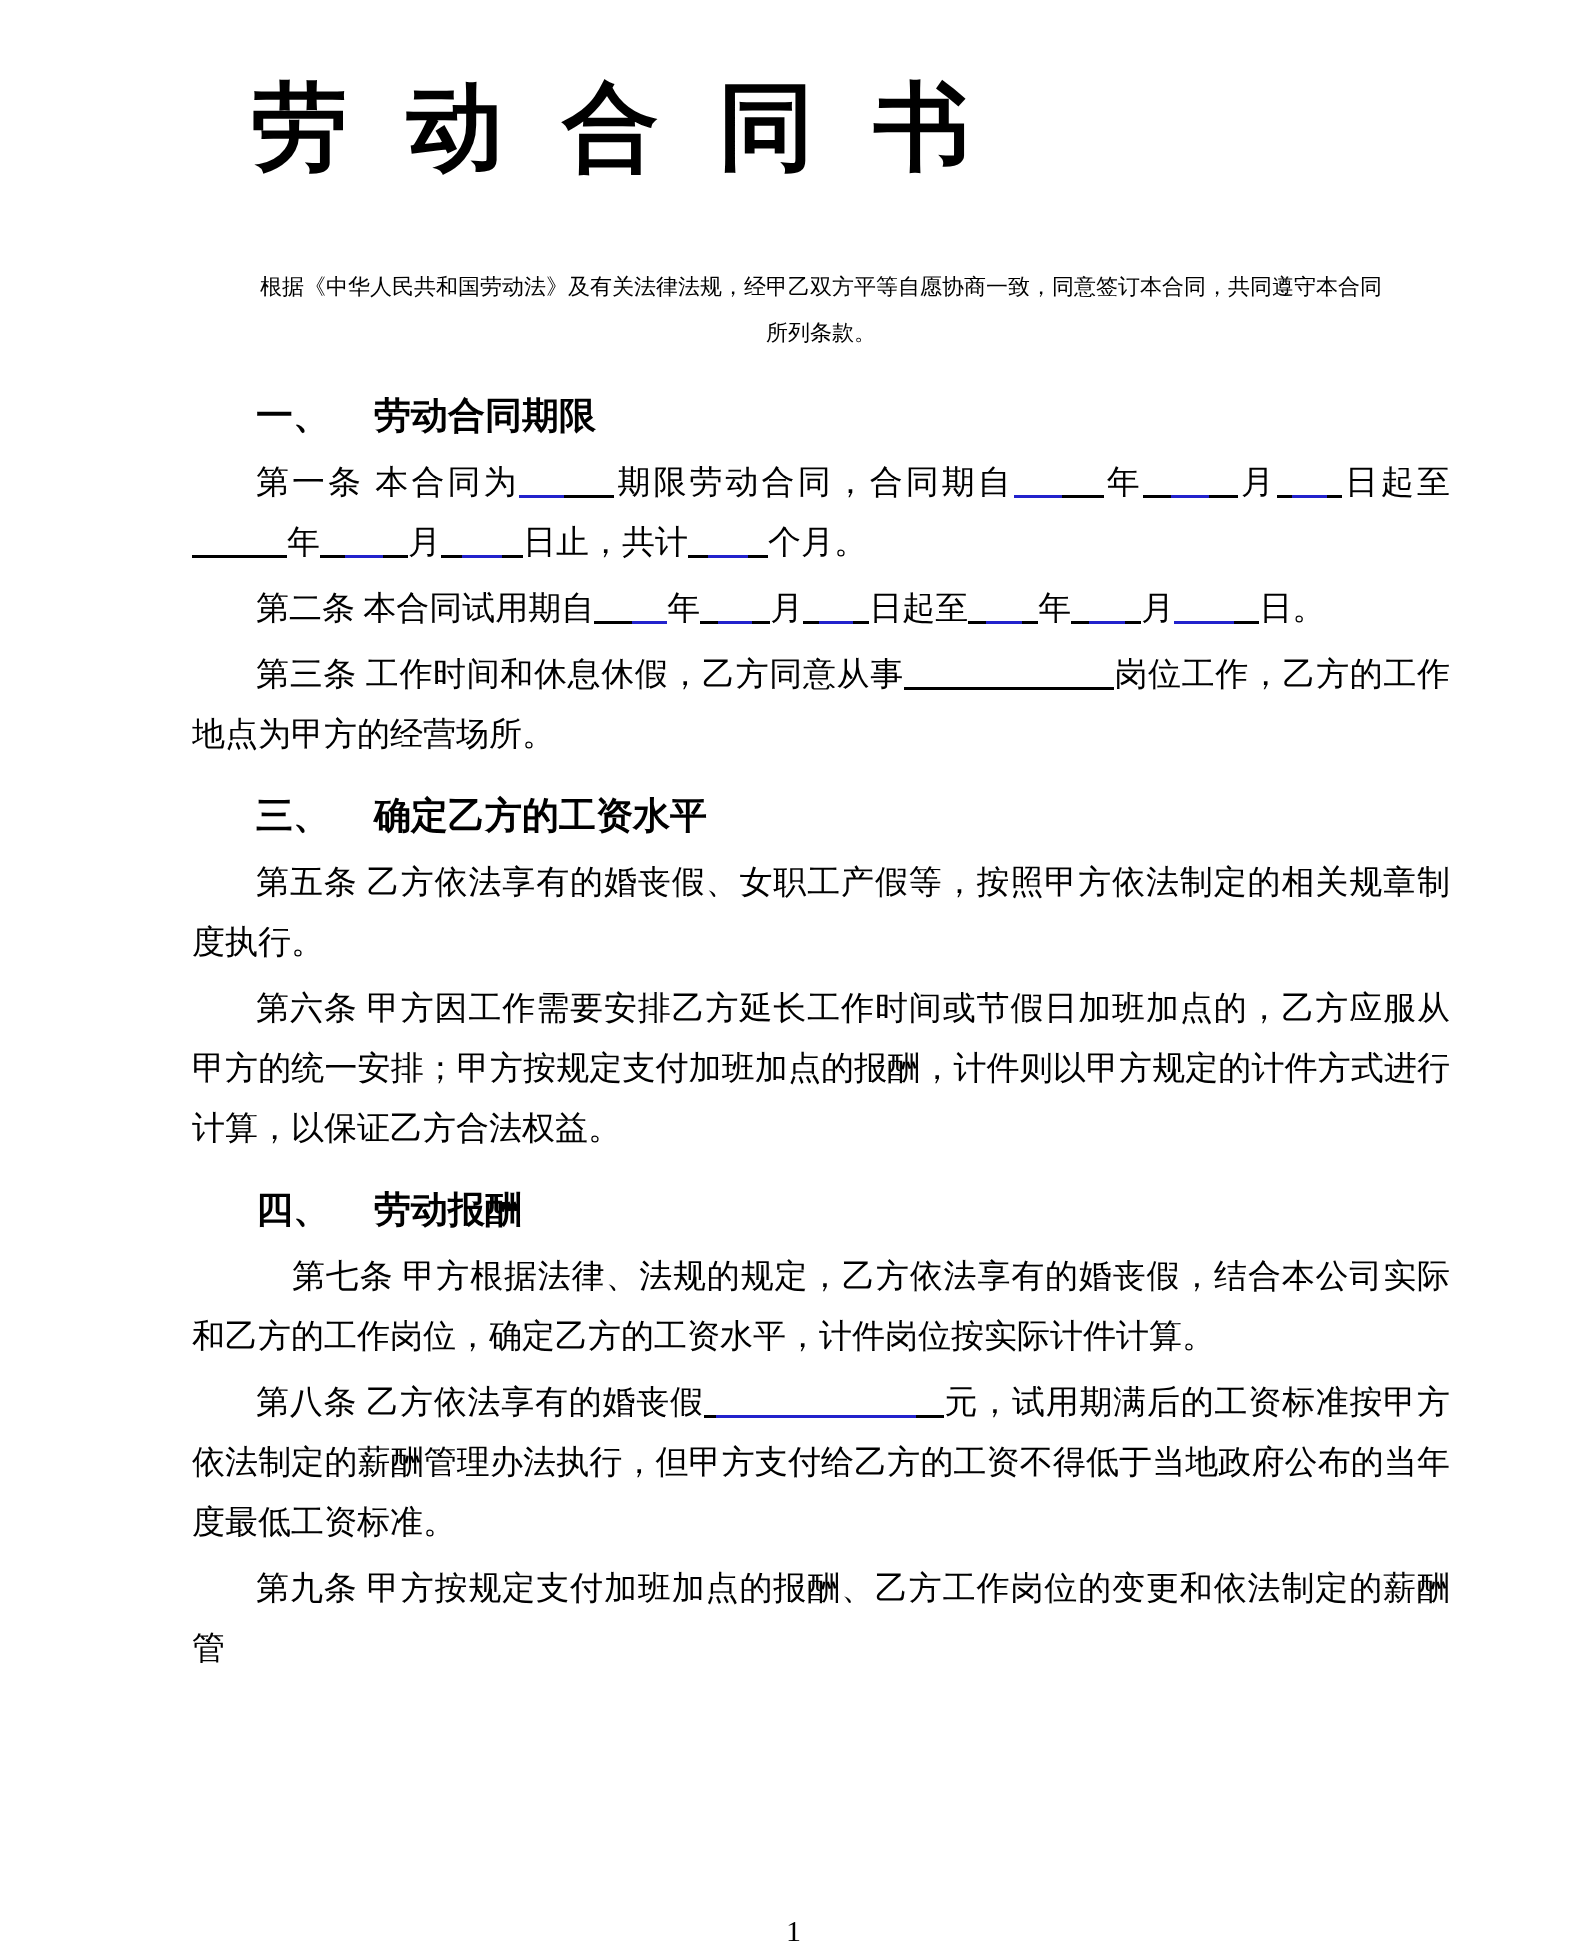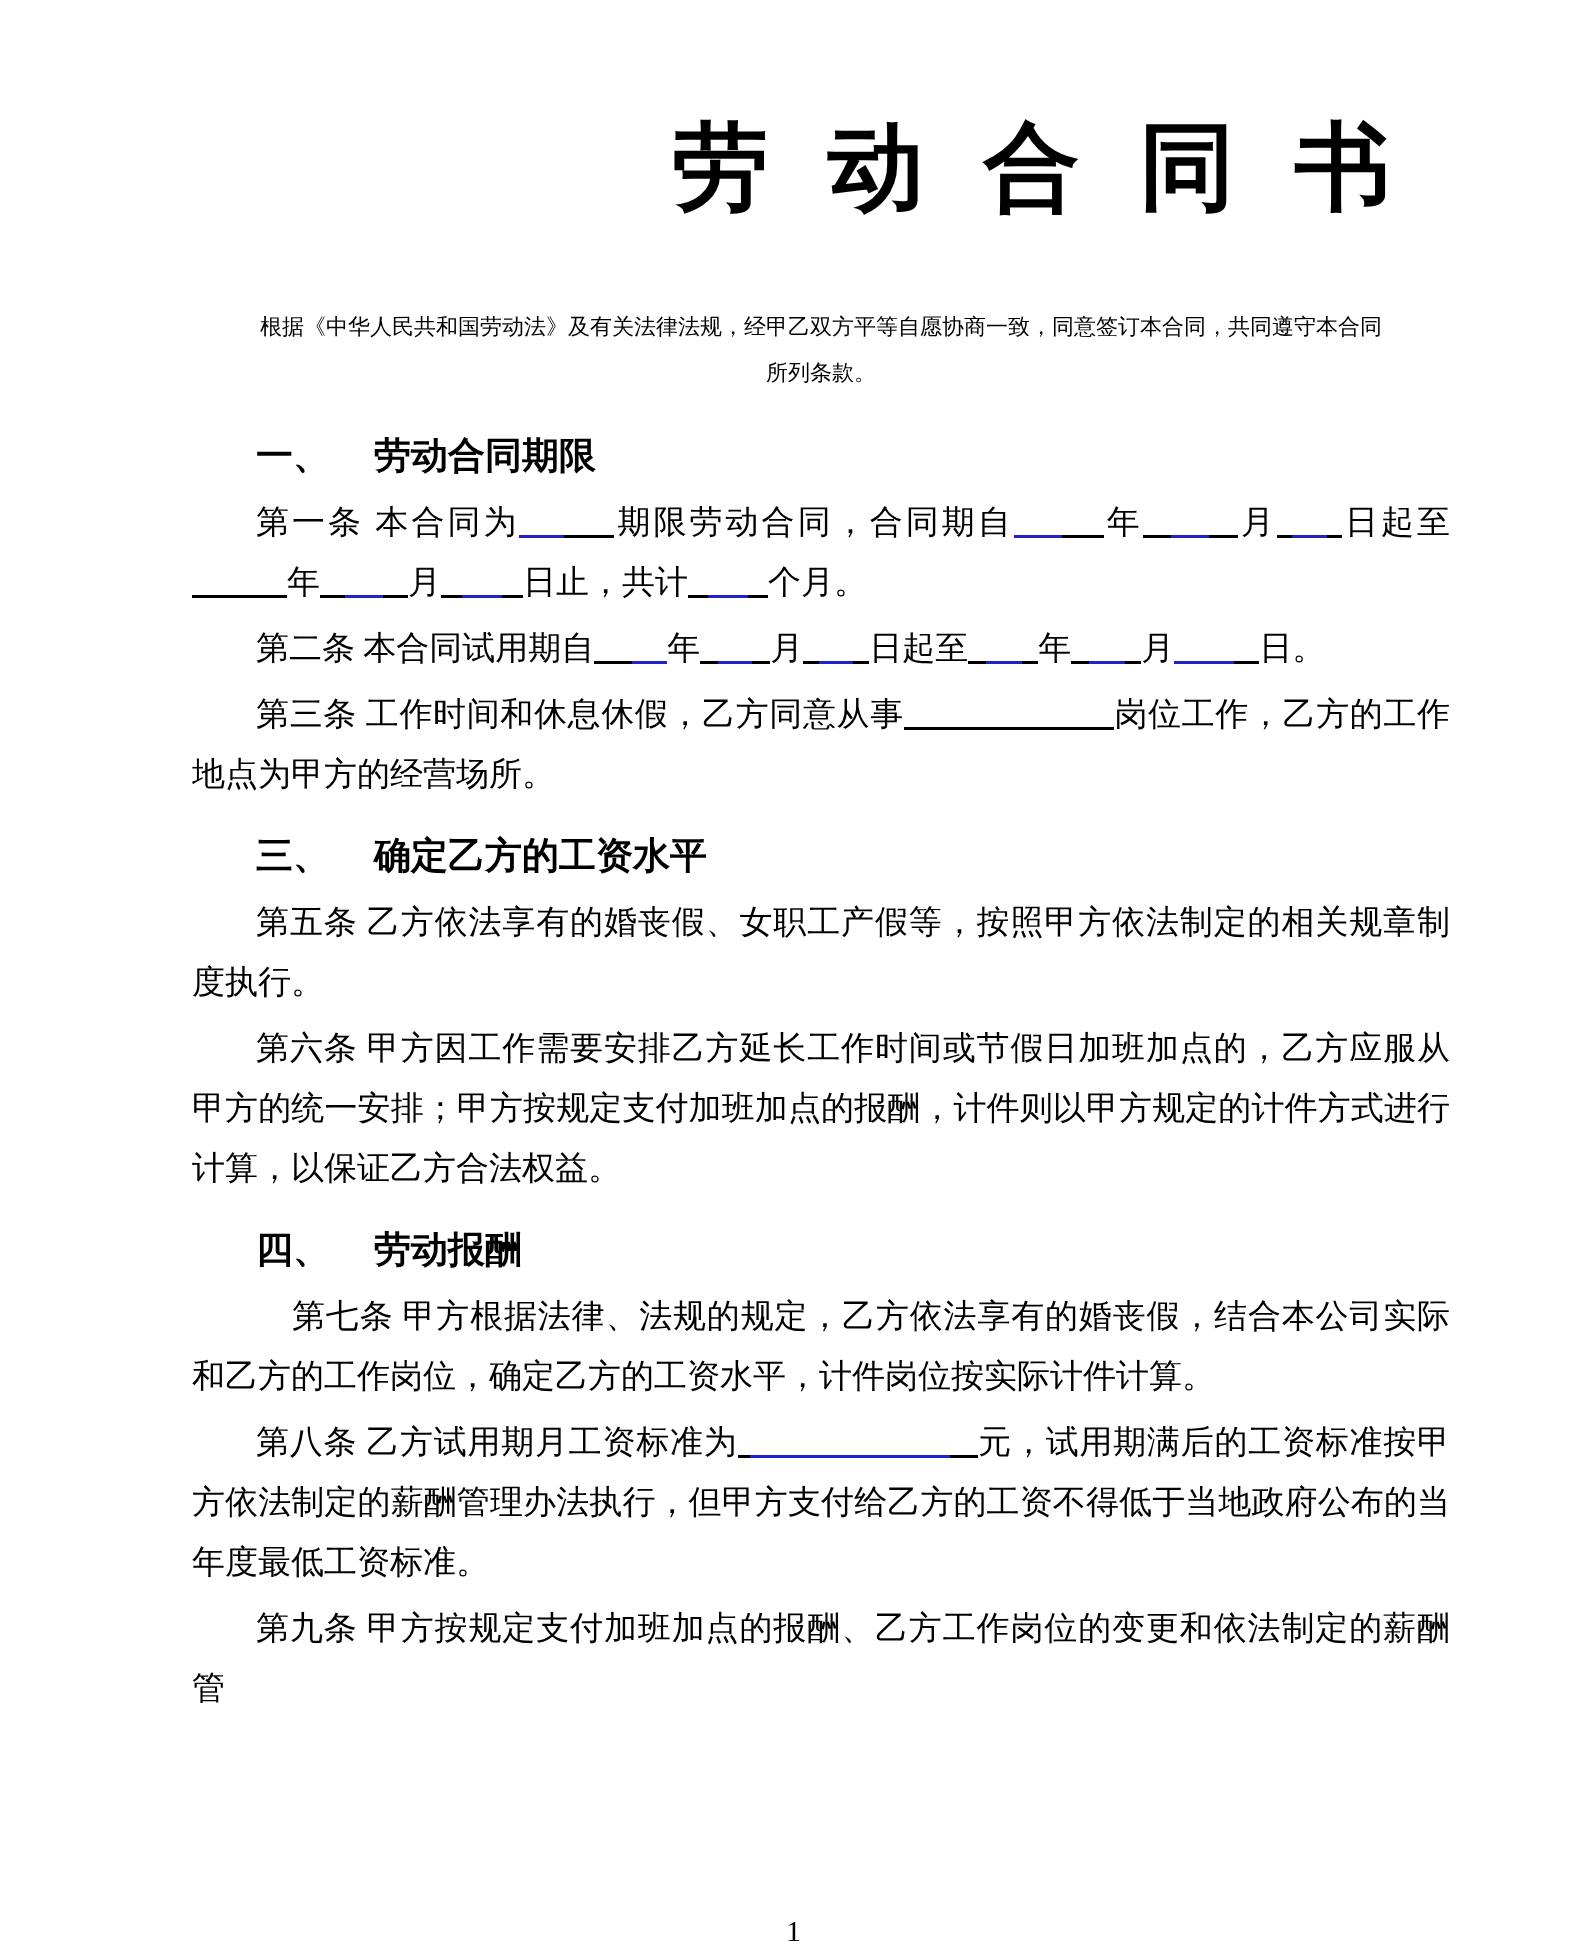--- a/index.html
+++ b/index.html
@@ -13,22 +13,22 @@
     height: 1959px;
     background: #ffffff;
     color: #000000;
     font-family: "Liberation Serif", "DejaVu Serif", serif;
     overflow: hidden;
   }
   .content {
     padding: 0 137px 0 192px;
   }
   .doc-title {
-    margin: 120px 0 0 0;
-    text-align: right;
+    margin: 80px 0 0 0;
+    text-align: left;
     font-size: 96px;
     font-weight: bold;
     line-height: 1.0;
     letter-spacing: 0.62em;
     text-indent: 0.62em;
     white-space: nowrap;
   }
   .intro {
     width: 1125px;
     margin: 88px auto 30px auto;
@@ -78,18 +78,18 @@
     <div>
         <div class="heading"><span class="h-num">一、</span><span>劳动合同期限</span></div>
         <p class="para"><span>第一条 本合同为</span><span class="blank"><span class="useg" style="width: 45px; background: rgb(34, 34, 204);"></span><span class="useg" style="width: 50px; background: rgb(0, 0, 0);"></span></span><span>期限劳动合同，合同期自</span><span class="blank"><span class="useg" style="width: 48px; background: rgb(34, 34, 204);"></span><span class="useg" style="width: 42px; background: rgb(0, 0, 0);"></span></span><span>年</span><span class="blank"><span class="useg" style="width: 28px; background: rgb(0, 0, 0);"></span><span class="useg" style="width: 38px; background: rgb(34, 34, 204);"></span><span class="useg" style="width: 29px; background: rgb(0, 0, 0);"></span></span><span>月</span><span class="blank"><span class="useg" style="width: 15px; background: rgb(0, 0, 0);"></span><span class="useg" style="width: 35px; background: rgb(34, 34, 204);"></span><span class="useg" style="width: 15px; background: rgb(0, 0, 0);"></span></span><span>日起至</span><span class="blank"><span class="useg" style="width: 95px; background: rgb(0, 0, 0);"></span></span><span>年</span><span class="blank"><span class="useg" style="width: 25px; background: rgb(0, 0, 0);"></span><span class="useg" style="width: 38px; background: rgb(34, 34, 204);"></span><span class="useg" style="width: 25px; background: rgb(0, 0, 0);"></span></span><span>月</span><span class="blank"><span class="useg" style="width: 21px; background: rgb(0, 0, 0);"></span><span class="useg" style="width: 40px; background: rgb(34, 34, 204);"></span><span class="useg" style="width: 21px; background: rgb(0, 0, 0);"></span></span><span>日止，共计</span><span class="blank"><span class="useg" style="width: 20px; background: rgb(0, 0, 0);"></span><span class="useg" style="width: 40px; background: rgb(34, 34, 204);"></span><span class="useg" style="width: 20px; background: rgb(0, 0, 0);"></span></span><span>个月。</span></p>
         <p class="para"><span>第二条 本合同试用期自</span><span class="blank"><span class="useg" style="width: 38px; background: rgb(0, 0, 0);"></span><span class="useg" style="width: 35px; background: rgb(34, 34, 204);"></span></span><span>年</span><span class="blank"><span class="useg" style="width: 18px; background: rgb(0, 0, 0);"></span><span class="useg" style="width: 34px; background: rgb(34, 34, 204);"></span><span class="useg" style="width: 18px; background: rgb(0, 0, 0);"></span></span><span>月</span><span class="blank"><span class="useg" style="width: 16px; background: rgb(0, 0, 0);"></span><span class="useg" style="width: 34px; background: rgb(34, 34, 204);"></span><span class="useg" style="width: 16px; background: rgb(0, 0, 0);"></span></span><span>日起至</span><span class="blank"><span class="useg" style="width: 18px; background: rgb(0, 0, 0);"></span><span class="useg" style="width: 36px; background: rgb(34, 34, 204);"></span><span class="useg" style="width: 16px; background: rgb(0, 0, 0);"></span></span><span>年</span><span class="blank"><span class="useg" style="width: 18px; background: rgb(0, 0, 0);"></span><span class="useg" style="width: 36px; background: rgb(34, 34, 204);"></span><span class="useg" style="width: 16px; background: rgb(0, 0, 0);"></span></span><span>月</span><span class="blank"><span class="useg" style="width: 60px; background: rgb(34, 34, 204);"></span><span class="useg" style="width: 25px; background: rgb(0, 0, 0);"></span></span><span>日。</span></p>
         <p class="para"><span>第三条 工作时间和休息休假，乙方同意从事</span><span class="blank"><span class="useg" style="width: 210px; background: rgb(0, 0, 0);"></span></span><span>岗位工作，乙方的工作地点为甲方的经营场所。</span></p>
         <div class="heading"><span class="h-num">三、</span><span>确定乙方的工资水平</span></div>
         <p class="para"><span>第五条 乙方依法享有的婚丧假、女职工产假等，按照甲方依法制定的相关规章制度执行。</span></p>
         <p class="para"><span>第六条 甲方因工作需要安排乙方延长工作时间或节假日加班加点的，乙方应服从甲方的统一安排；甲方按规定支付加班加点的报酬，计件则以甲方规定的计件方式进行计算，以保证乙方合法权益。</span></p>
         <div class="heading"><span class="h-num">四、</span><span>劳动报酬</span></div>
         <p class="para deep"><span>第七条 甲方根据法律、法规的规定，乙方依法享有的婚丧假，结合本公司实际和乙方的工作岗位，确定乙方的工资水平，计件岗位按实际计件计算。</span></p>
-        <p class="para"><span>第八条 乙方试用期月工资标准为</span><span class="blank"><span class="useg" style="width: 12px; background: rgb(0, 0, 0);"></span><span class="useg" style="width: 200px; background: rgb(34, 34, 204);"></span><span class="useg" style="width: 28px; background: rgb(0, 0, 0);"></span></span><span>元，试用期满后的工资标准按甲方依法制定的薪酬管理办法执行，但甲方支付给乙方的工资不得低于当地政府公布的当年度最低工资标准。</span></p>
+        <p class="para"><span>第八条 乙方依法享有的婚丧假</span><span class="blank"><span class="useg" style="width: 12px; background: rgb(0, 0, 0);"></span><span class="useg" style="width: 200px; background: rgb(34, 34, 204);"></span><span class="useg" style="width: 28px; background: rgb(0, 0, 0);"></span></span><span>元，试用期满后的工资标准按甲方依法制定的薪酬管理办法执行，但甲方支付给乙方的工资不得低于当地政府公布的当年度最低工资标准。</span></p>
         <p class="para"><span>第九条 甲方按规定支付加班加点的报酬、乙方工作岗位的变更和依法制定的薪酬管</span></p>
       </div>
   </div>
   <div class="page-num">1</div>
 </div>
 
 </body></html>

